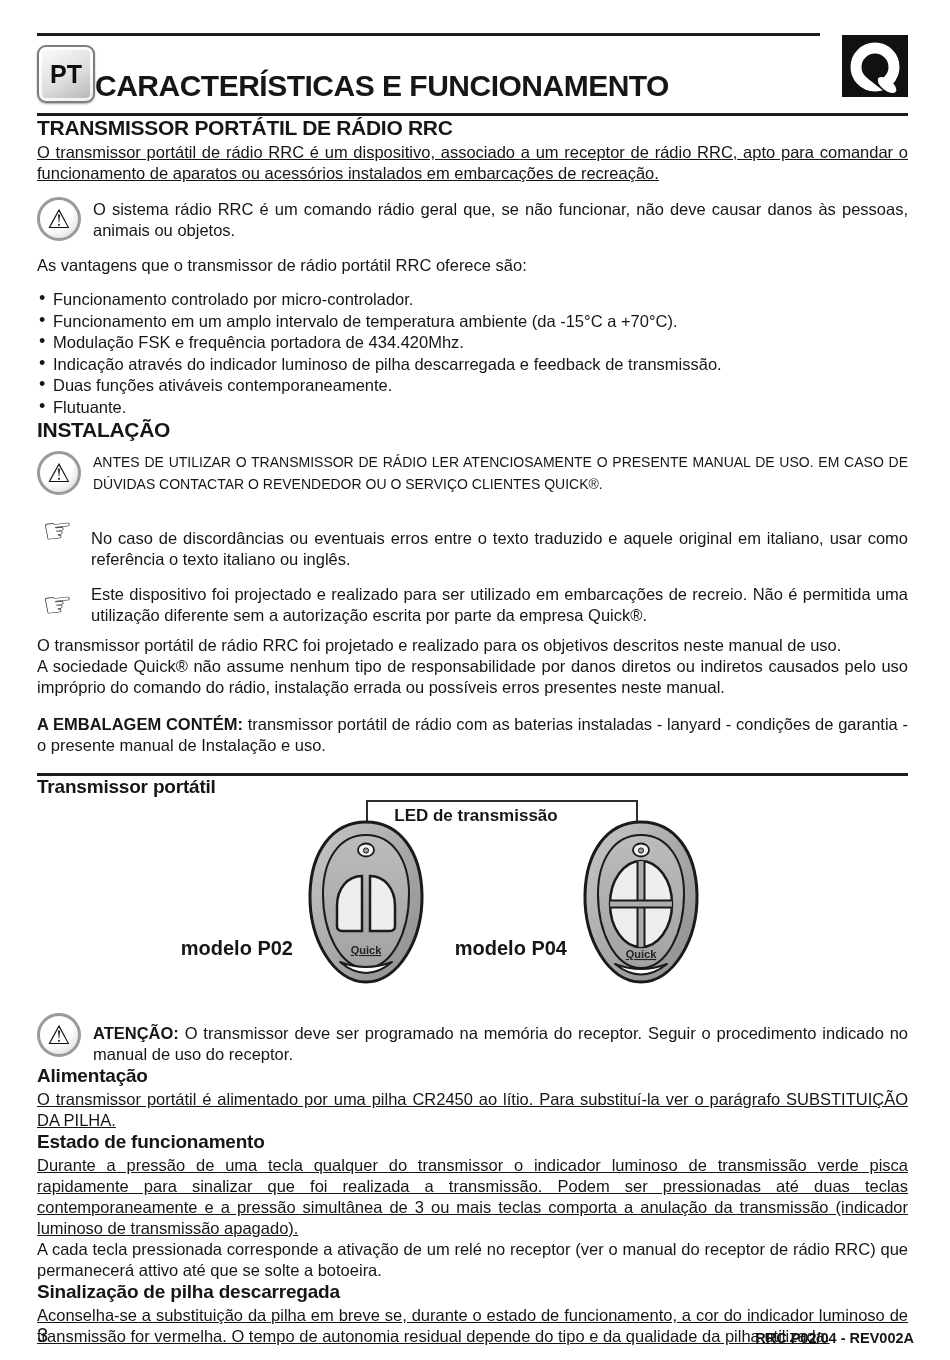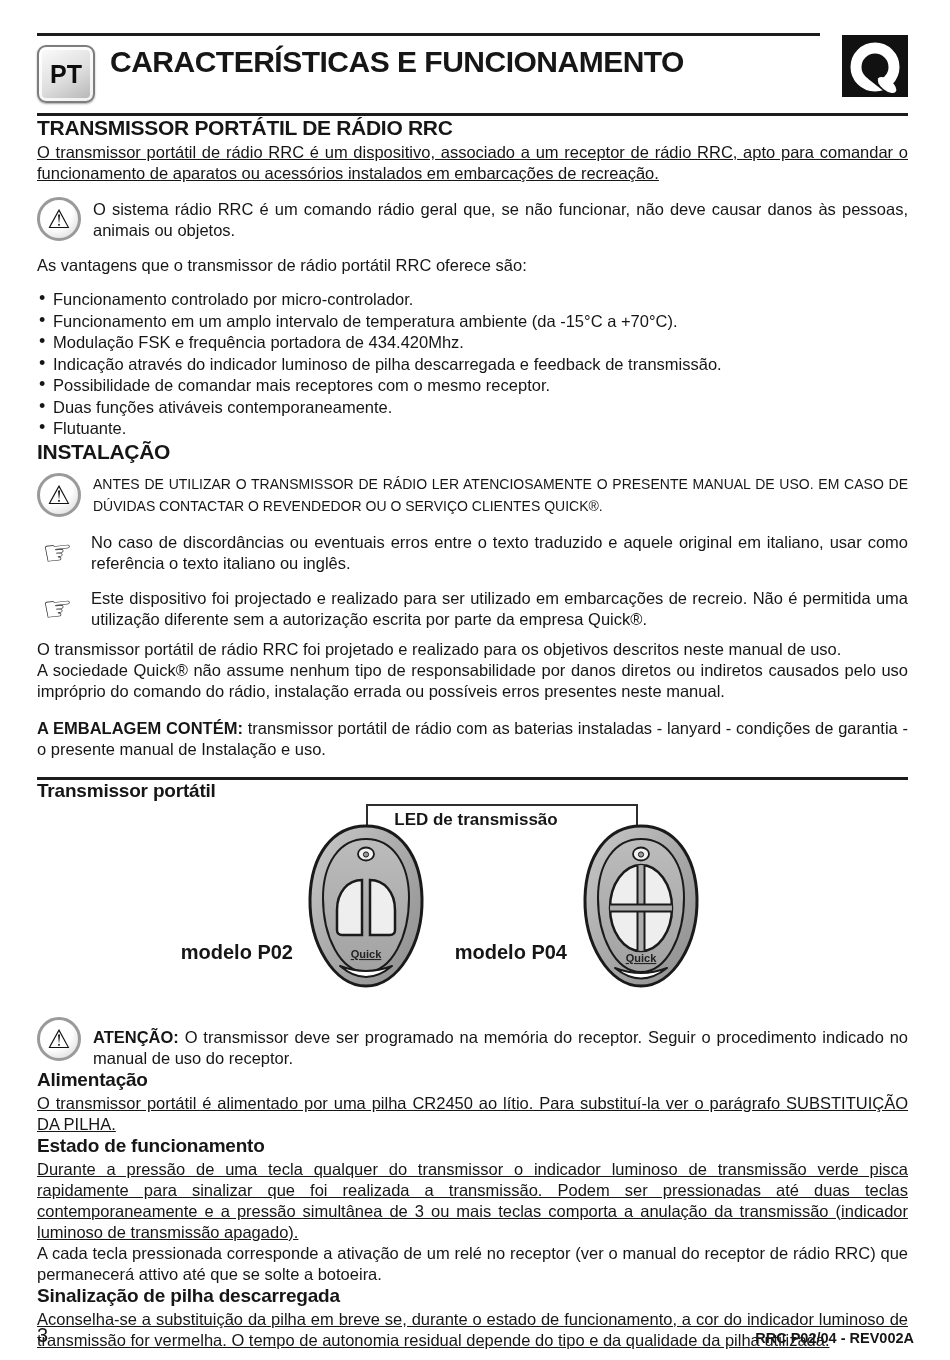--- a/index.html
+++ b/index.html
@@ -7,21 +7,21 @@
     position:relative; width:950px; height:1360px; background:#fff;
     font-family:"Liberation Sans", sans-serif; color:#161616; overflow:hidden;
     margin:0 auto;
   }
   .content { padding:0 42px 0 37px; }
 
   
   .header { position:relative; margin-top:33px; }
   .rule { height:3px; background:#1c1c1c; }
   .rule-top { margin-right:88px; }
-  .header-row { display:flex; align-items:flex-start; gap:15px; padding:9px 0 10px 0; }
+  .header-row { display:flex; align-items:flex-end; padding:9px 0 10px 0; }
   .lang-badge {
     width:54px; height:54px; border-radius:9px; border:2px solid #7d7d7d;
     background:linear-gradient(150deg,#fdfdfd 0%,#dedede 55%,#b3b3b3 100%);
     box-shadow:inset 0 0 0 3px rgba(255,255,255,.8), 0 1px 2px rgba(0,0,0,.35);
     display:flex; align-items:center; justify-content:center;
     font-weight:bold; font-size:25px; color:#0e0e0e;
   }
   .doc-title { margin:0; font-size:30px; font-weight:bold; letter-spacing:-0.5px; white-space:nowrap; }
   .brand-logo { position:absolute; right:0; top:2px; width:66px; height:62px; }
 
@@ -100,35 +100,34 @@
       <p class="p txt" style="margin-top:2px">O sistema rádio RRC é um comando rádio geral que, se não funcionar, não deve causar danos às pessoas, animais ou objetos.</p>
     </div>
 
     <p class="p mt14">As vantagens que o transmissor de rádio portátil RRC oferece são:</p>
 
     <ul class="advantages">
       <li>Funcionamento controlado por micro-controlador.</li>
       <li>Funcionamento em um amplo intervalo de temperatura ambiente (da -15°C a +70°C).</li>
       <li>Modulação FSK e frequência portadora de 434.420Mhz.</li>
       <li>Indicação através do indicador luminoso de pilha descarregada e feedback de transmissão.</li>
-      <li>Possibilidade de comandar mais receptores com o mesmo receptor.</li>
       <li>Duas funções ativáveis contemporaneamente.</li>
       <li>Flutuante.</li>
     </ul>
 
     <h2 class="sec mt17">INSTALAÇÃO</h2>
 
     <div class="note mt9">
       <div class="warn-icon">⚠</div>
       <p class="p txt bold-warning">ANTES DE UTILIZAR O TRANSMISSOR DE RÁDIO LER ATENCIOSAMENTE O PRESENTE MANUAL DE USO. EM CASO DE DÚVIDAS CONTACTAR O REVENDEDOR OU O SERVIÇO CLIENTES QUICK®.</p>
     </div>
 
     <div class="note mt13">
       <div class="hand-icon">☞</div>
-      <p class="p txt" style="margin-top:2px">No caso de discordâncias ou eventuais erros entre o texto traduzido e aquele original em italiano, usar como referência o texto italiano ou inglês.</p>
+      <p class="p txt" style="margin-top:20px">No caso de discordâncias ou eventuais erros entre o texto traduzido e aquele original em italiano, usar como referência o texto italiano ou inglês.</p>
     </div>
 
     <div class="note mt12">
       <div class="hand-icon">☞</div>
       <p class="p txt" style="margin-top:2px">Este dispositivo foi projectado e realizado para ser utilizado em embarcações de recreio. Não é permitida uma utilização diferente sem a autorização escrita por parte da empresa Quick®.</p>
     </div>
 
     <p class="p mt9">O transmissor portátil de rádio RRC foi projetado e realizado para os objetivos descritos neste manual de uso.</p>
     <p class="p">A sociedade Quick® não assume nenhum tipo de responsabilidade por danos diretos ou indiretos causados pelo uso impróprio do comando do rádio, instalação errada ou possíveis erros presentes neste manual.</p>
 

